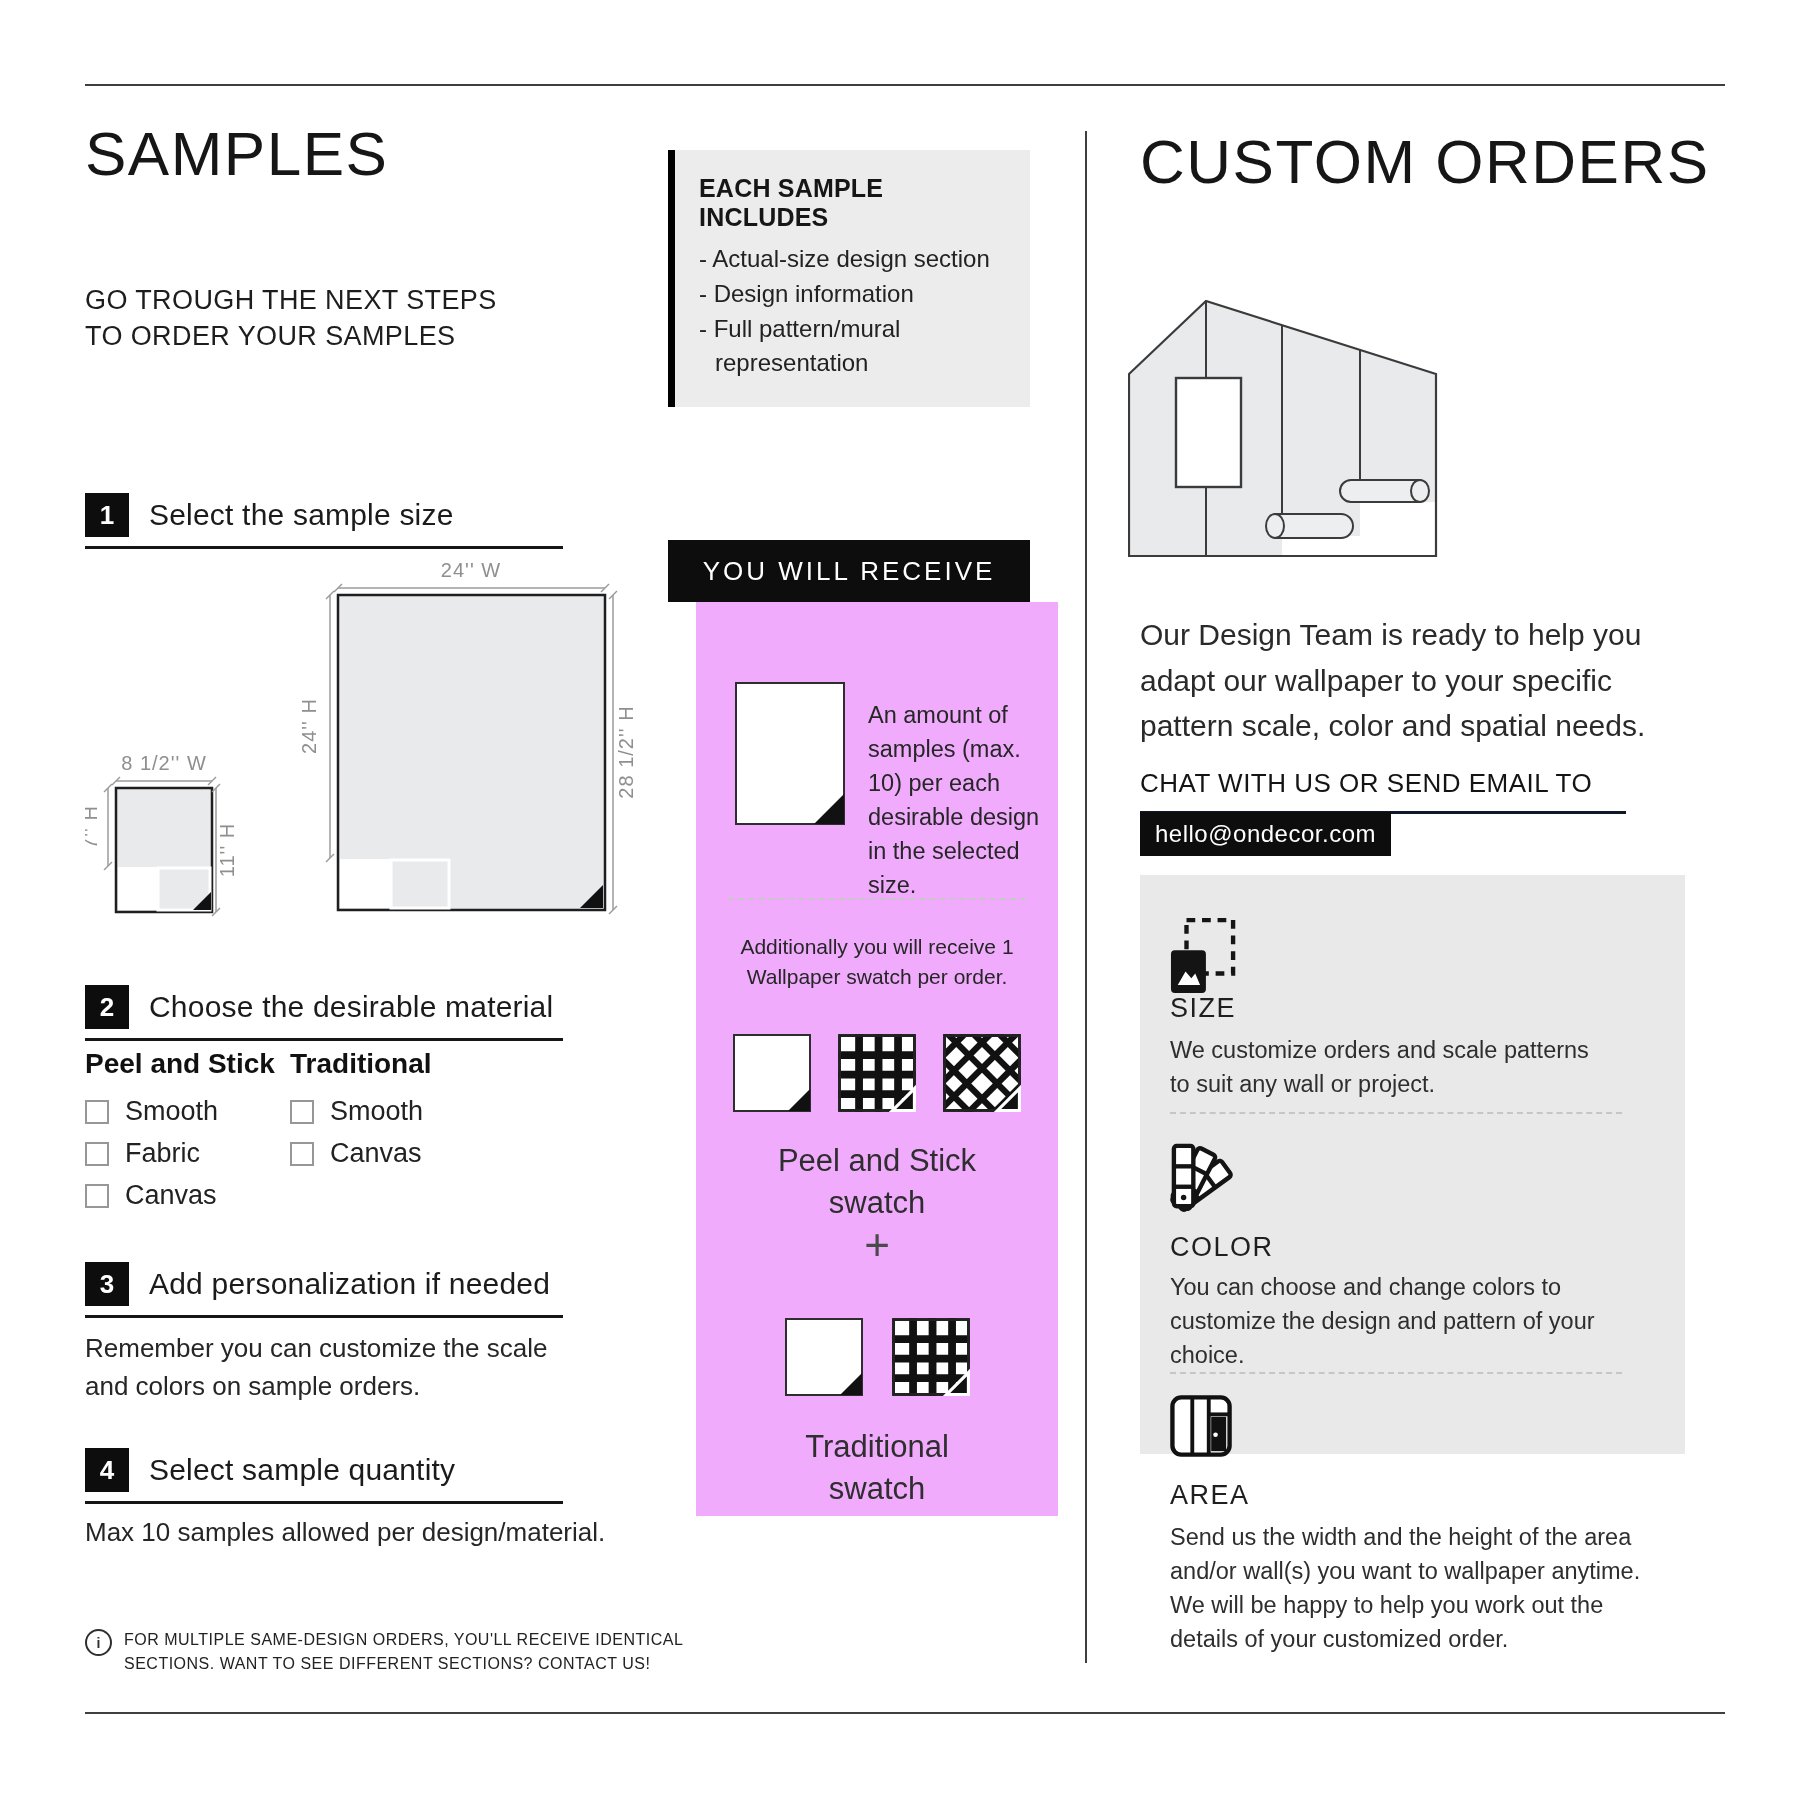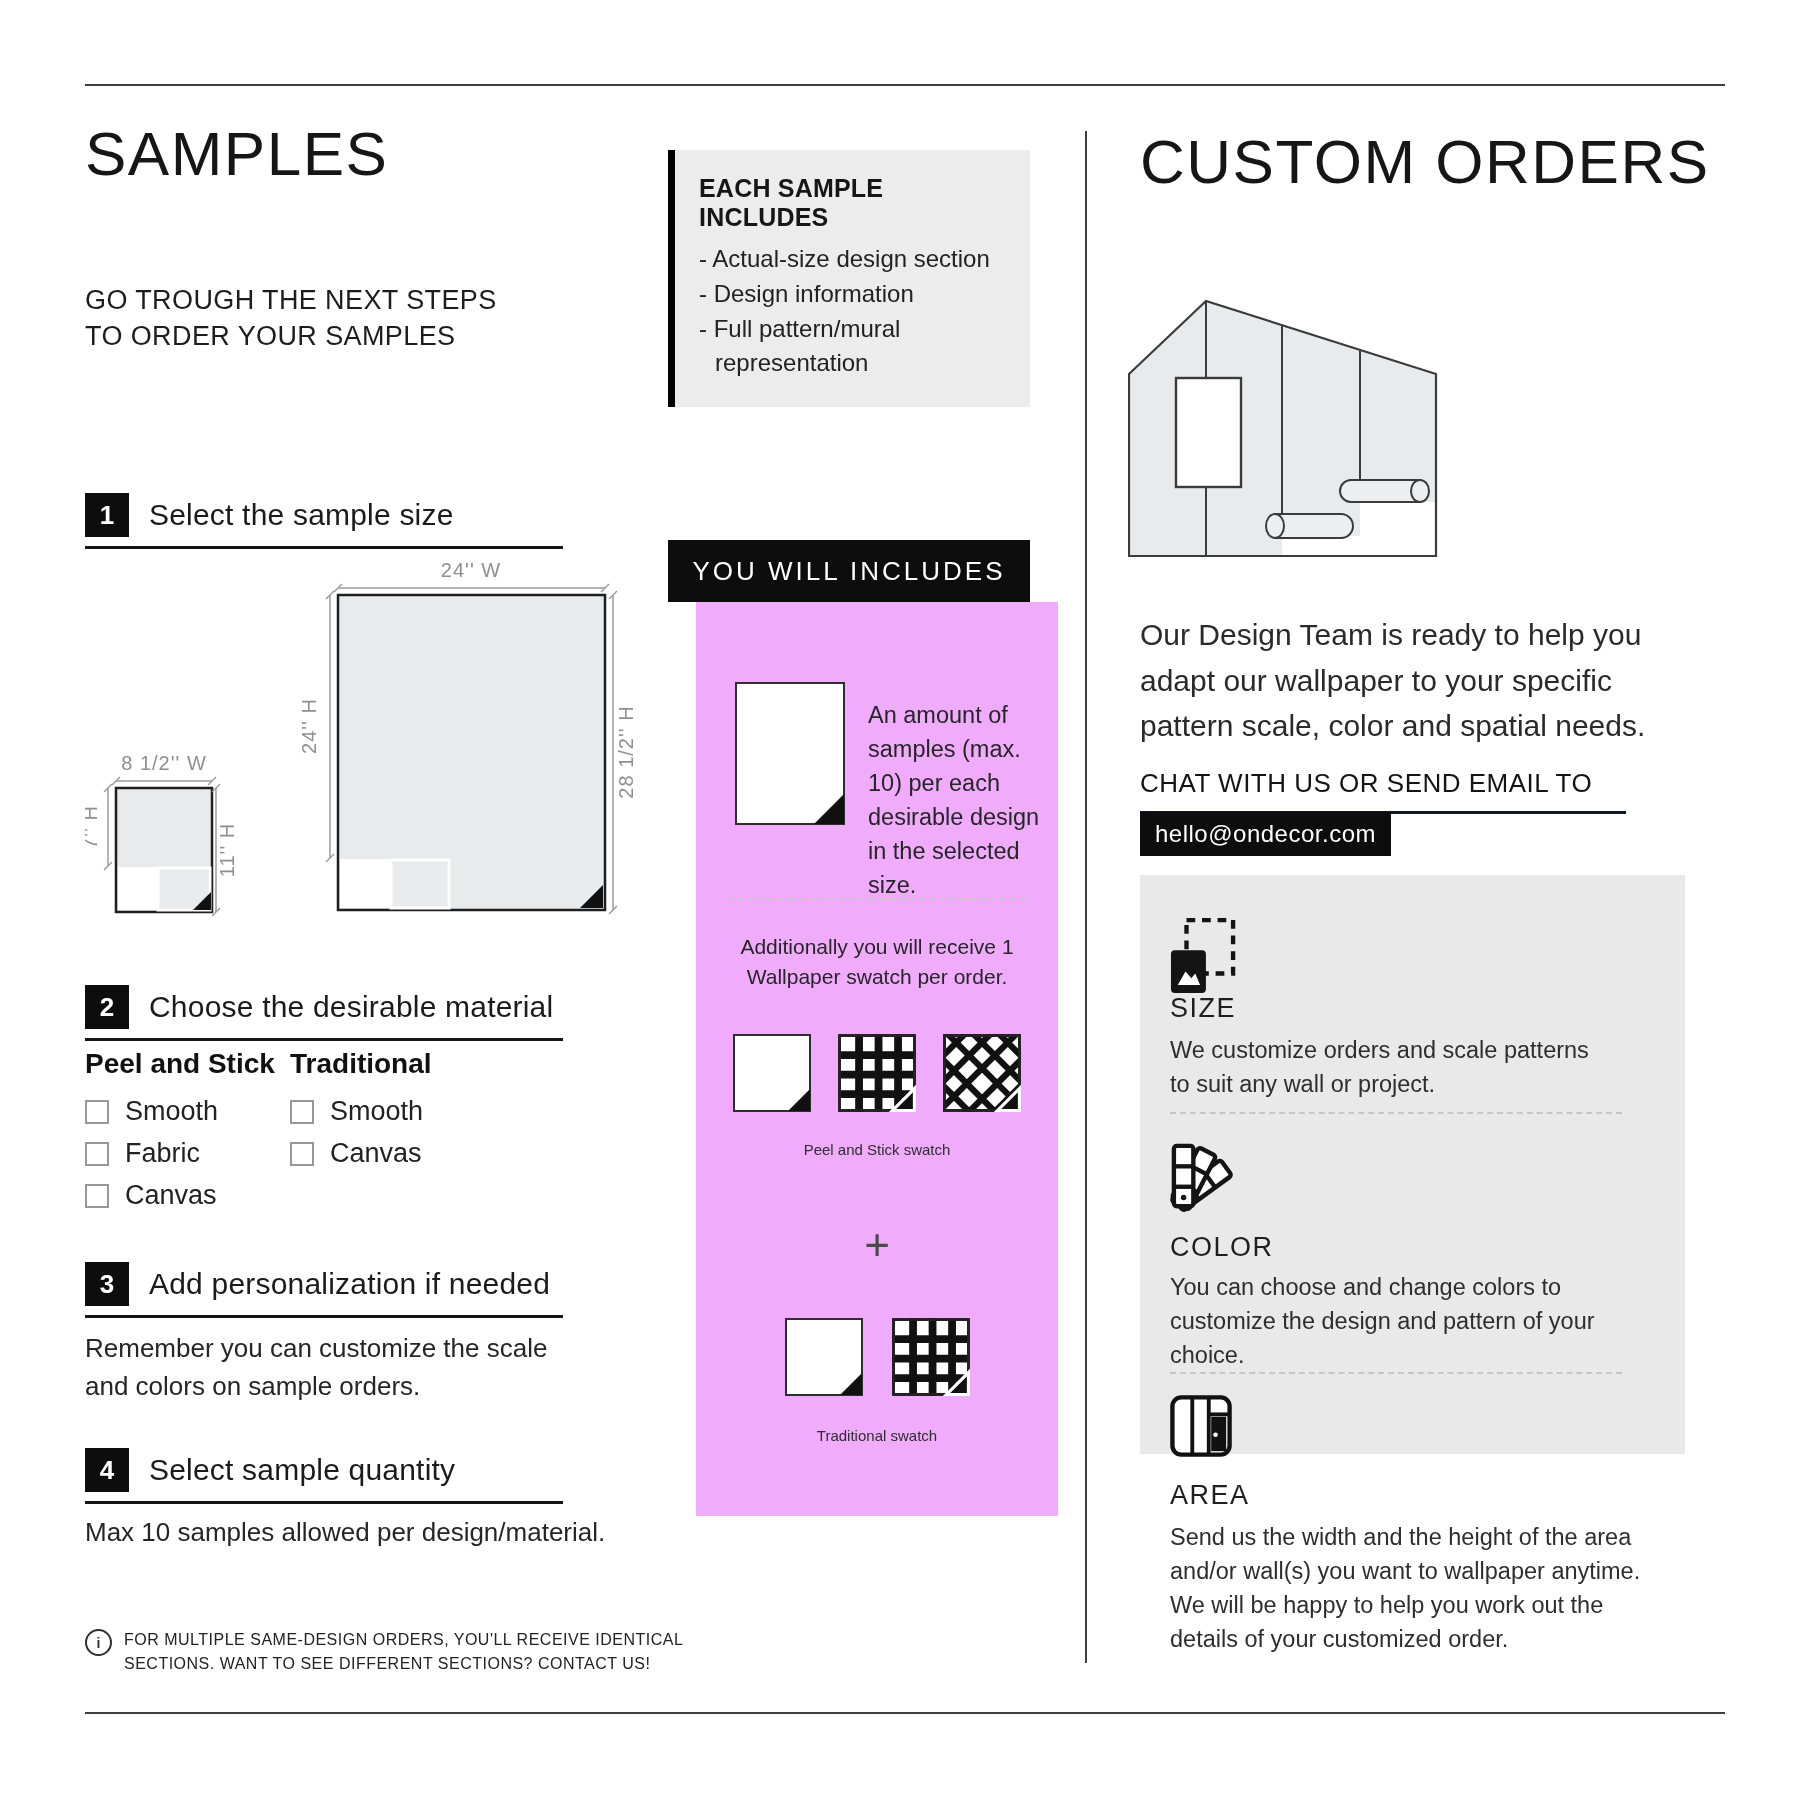--- a/index.html
+++ b/index.html
@@ -44,21 +44,21 @@
 
   
   .receive-header{position:absolute;left:668px;top:540px;width:362px;height:62px;background:#0d0d0d;
                   display:flex;align-items:center;justify-content:center;}
   .receive-title{color:#ffffff;font-size:26px;letter-spacing:3px;white-space:nowrap;}
   .receive-body{position:absolute;left:668px;top:602px;width:362px;height:914px;background:#f0abfc;margin-left:28px;}
 
   .sheet{position:relative;background:#ffffff;border:2.5px solid #2e2e2e;box-sizing:border-box;}
   .sheet .fold{position:absolute;right:-1px;bottom:-1px;width:0;height:0;
                border-left:30px solid transparent;border-bottom:30px solid #111;}
-  .swatch-caption{position:absolute;width:362px;text-align:center;font-size:15px;line-height:1.35;color:#2e2e2e;}
+  .swatch-caption{position:absolute;width:362px;text-align:center;font-size:31px;line-height:1.35;color:#2e2e2e;}
   .plus-sign{position:absolute;width:362px;text-align:center;font-size:44px;font-weight:300;color:#4a4a4a;}
   .dashed-div{border-top:2px dashed #c7c7c7;height:0;}
 
   
   .custom-intro{font-size:30px;line-height:1.52;color:#2a2a2a;width:560px;}
   .chat-label{display:inline-block;font-size:26px;letter-spacing:0.5px;color:#141414;
               border-bottom:3px solid #0f172a;padding-bottom:12px;padding-right:34px;white-space:nowrap;}
   .email-badge{display:inline-block;background:#0d0d0d;color:#fff;font-size:24px;padding:8px 15px;letter-spacing:0.5px;}
   .custom-panel{position:absolute;left:1140px;top:875px;width:545px;height:579px;background:#e9e9e9;}
   .feature-name{position:absolute;left:30px;font-size:27px;letter-spacing:1.5px;color:#1f1f1f;}
@@ -179,21 +179,21 @@
   </div>
 
   <div class="includes-box">
     <div class="includes-title">EACH SAMPLE INCLUDES</div>
     <div class="includes-item">- Actual-size design section</div>
     <div class="includes-item">- Design information</div>
     <div class="includes-item">- Full pattern/mural representation</div>
   </div>
 
   <div class="receive-header">
-    <span class="receive-title">YOU WILL INCLUDES</span>
+    <span class="receive-title">YOU WILL RECEIVE</span>
   </div>
 
   <div class="receive-body">
 
     <div class="sheet" style="position:absolute;left:39px;top:80px;width:110px;height:143px;">
       <span class="fold"></span>
     </div>
     <div style="position:absolute;left:172px;top:96px;width:185px;font-size:23.5px;line-height:1.45;color:#262626;">An amount of samples (max. 10) per each desirable design in the selected size.</div>
 
     <div class="dashed-div" style="position:absolute;left:32px;top:296px;width:298px;"></div>

